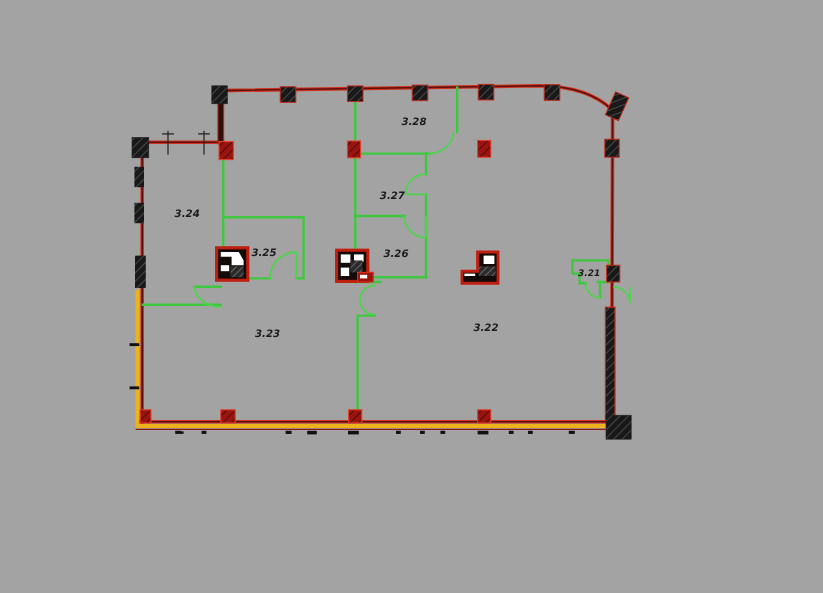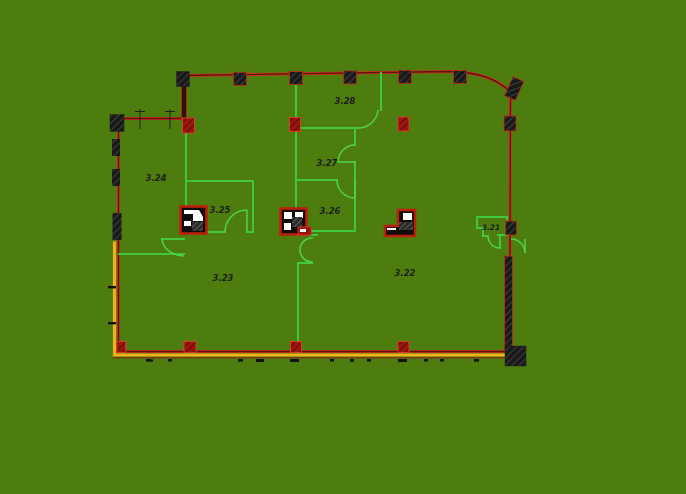--- a/index.html
+++ b/index.html
@@ -1,17 +1,17 @@
 <!DOCTYPE html>
 <html><head>
 <meta charset="utf-8">
 <style>
   html,body{margin:0;padding:0;background:#ffffff;}
   #plan-wrap{
-    position:relative;width:686px;height:494px;background:#4d7c0f;overflow:hidden;
+    position:relative;width:686px;height:494px;background:#a3a3a3;overflow:hidden;
     font-family:"DejaVu Sans",sans-serif;
   }
   svg{display:block}
   .wallR   {stroke:#d2301c;stroke-width:3;fill:none;stroke-linecap:square}
   .wallRcore{stroke:#5c1210;stroke-width:1.3;fill:none;stroke-linecap:square}
   .bandY   {stroke:#ecb31c;stroke-width:3.2;fill:none;stroke-linecap:square}
   .thinR   {stroke:#8c1d12;stroke-width:1;fill:none}
   .wallG   {stroke:#3fc83f;stroke-width:2;fill:none;stroke-linecap:square}
   .doorG   {stroke:#4fd34f;stroke-width:1.5;fill:none}
   .colB    {fill:url(#hatchB);stroke:#c2281a;stroke-width:0.8}

